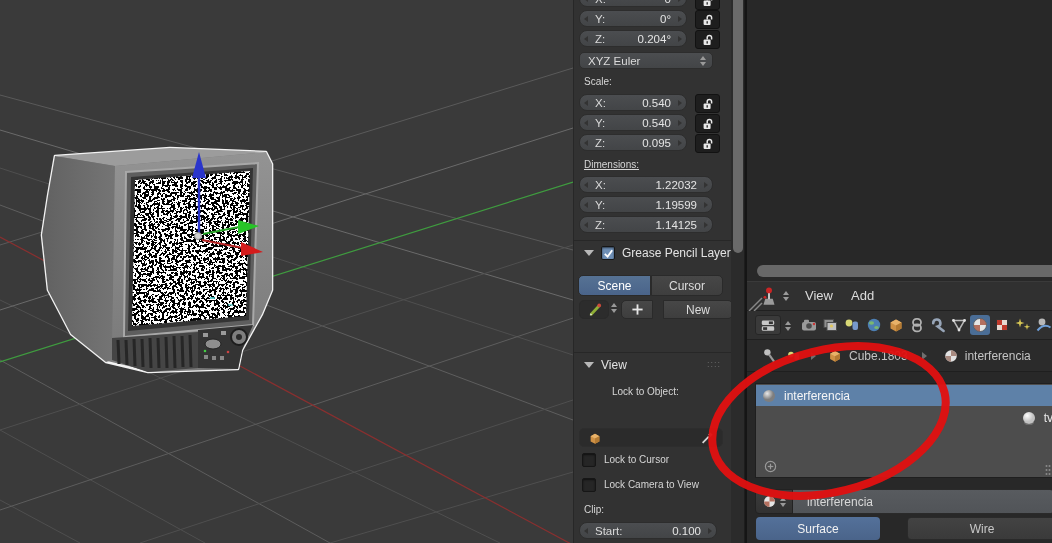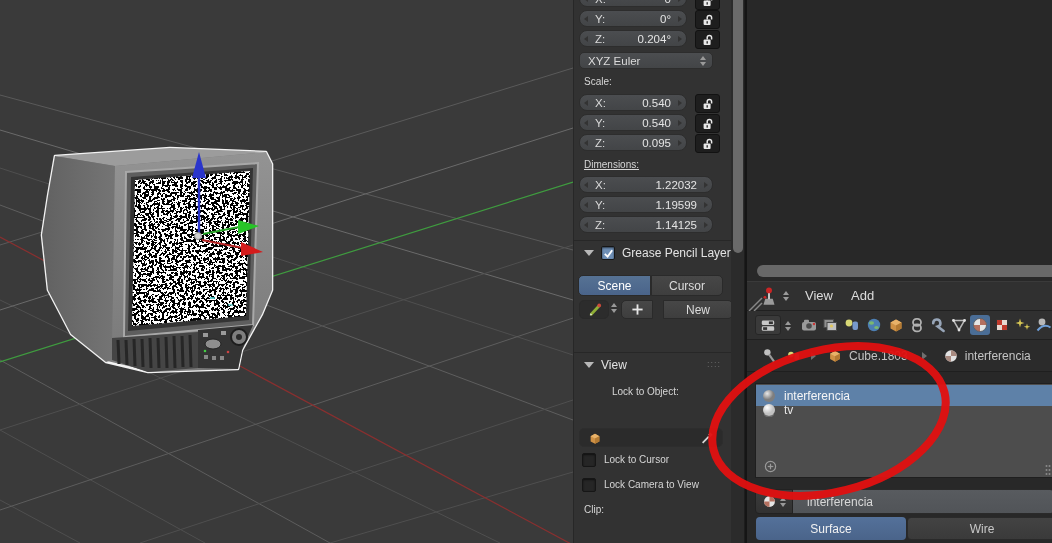--- a/index.html
+++ b/index.html
@@ -64,21 +64,21 @@
   .slot-row.sel{background:#5e81a8;}
   .slot-row span{font-size:12px;color:#e6e6e6;}
   .slot-row.sel span{color:#f6f6f6;}
   #datablock-row{left:8px;top:489px;width:299px;height:25px;display:flex;}
   #db-iconbtn{width:38px;height:25px;background:linear-gradient(#3b3b3b,#323232);border:1px solid #222;
               border-radius:4px 0 0 4px;display:flex;align-items:center;justify-content:center;gap:3px;box-sizing:border-box;}
   #db-name{flex:1;height:25px;background:linear-gradient(#585b5f,#515458);border:1px solid #2a2a2a;border-left:none;
            border-radius:0 4px 4px 0;display:flex;align-items:center;padding-left:14px;color:#d8d8d8;font-size:12px;box-sizing:border-box;}
   .bigtab{position:absolute;top:517px;height:23px;display:flex;align-items:center;justify-content:center;
           font-size:12px;border-radius:4px;box-sizing:border-box;}
-  #tab-surface{left:9px;width:150px;background:linear-gradient(#54719a,#4a648a);color:#f2f2f2;}
+  #tab-surface{left:9px;width:124px;background:linear-gradient(#54719a,#4a648a);color:#f2f2f2;}
   #tab-wire{left:160px;width:150px;background:linear-gradient(#434343,#3a3a3a);color:#c8c8c8;border:1px solid #2a2a2a;}
 
   #annotation-layer{left:0;top:0;width:1052px;height:543px;pointer-events:none;z-index:60;}
   svg{display:block;}
 </style>
 </head>
 <body>
 
 <div id="viewport" class="abs">
 <svg width="573" height="543" viewBox="0 0 573 543">
@@ -352,20 +352,26 @@
     </svg>
   </div>
 
   <span class="cb" style="left:8px;top:453px;"></span>
   <div class="plabel" style="left:30px;top:454px;">Lock to Cursor</div>
 
   <span class="cb" style="left:8px;top:478px;"></span>
   <div class="plabel" style="left:30px;top:479px;">Lock Camera to View</div>
 
   <div class="plabel" style="left:10px;top:504px;">Clip:</div>
+  <div class="field" style="left:5px;top:522px;width:138px;">
+    <span class="fa-l"></span>
+      <span class="lbl">Start:</span>
+    <span class="val">0.100</span>
+      <span class="fa-r"></span>
+  </div>
 
   <div id="np-scrolltrack" class="abs"></div>
   <div id="np-scrollthumb" class="abs"></div>
 </div>
 
 <div id="rightcol" class="abs">
 
   <div id="logic-area" class="abs"></div>
   <div id="hscroll" class="abs"></div>
 
@@ -518,21 +524,21 @@
         <defs>
             <radialGradient id="g1" cx="0.35" cy="0.3">
               <stop offset="0" stop-color="#e8e8e8"></stop>
               <stop offset="1" stop-color="#7e7e7e"></stop>
             </radialGradient>
           </defs>
         <circle cx="7" cy="7" r="6" fill="url(#g1)"></circle>
       </svg>
       <span>interferencia</span>
     </div>
-    <div class="slot-row" style="top:15px;">
+    <div class="slot-row" style="top:23px;justify-content:flex-end;">
       <svg width="14" height="14" viewBox="0 0 14 14">
         <defs>
             <radialGradient id="g2" cx="0.35" cy="0.3">
               <stop offset="0" stop-color="#ffffff"></stop>
               <stop offset="1" stop-color="#c2c2c2"></stop>
             </radialGradient>
           </defs>
         <circle cx="7" cy="7" r="6" fill="url(#g2)"></circle>
           <path d="M2,10 A6,6 0 0 0 12,10 L12,12 A6,6 0 0 1 2,12 Z" fill="#8a8a8a" opacity="0.5"></path>
       </svg>

